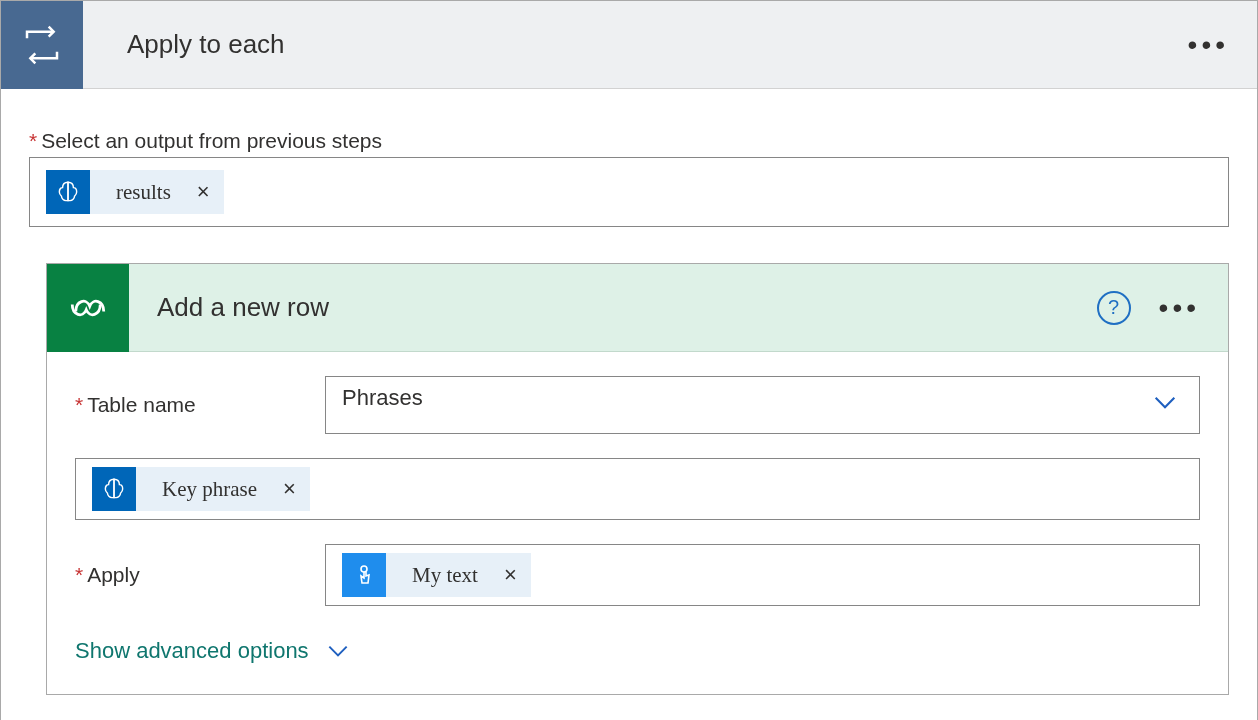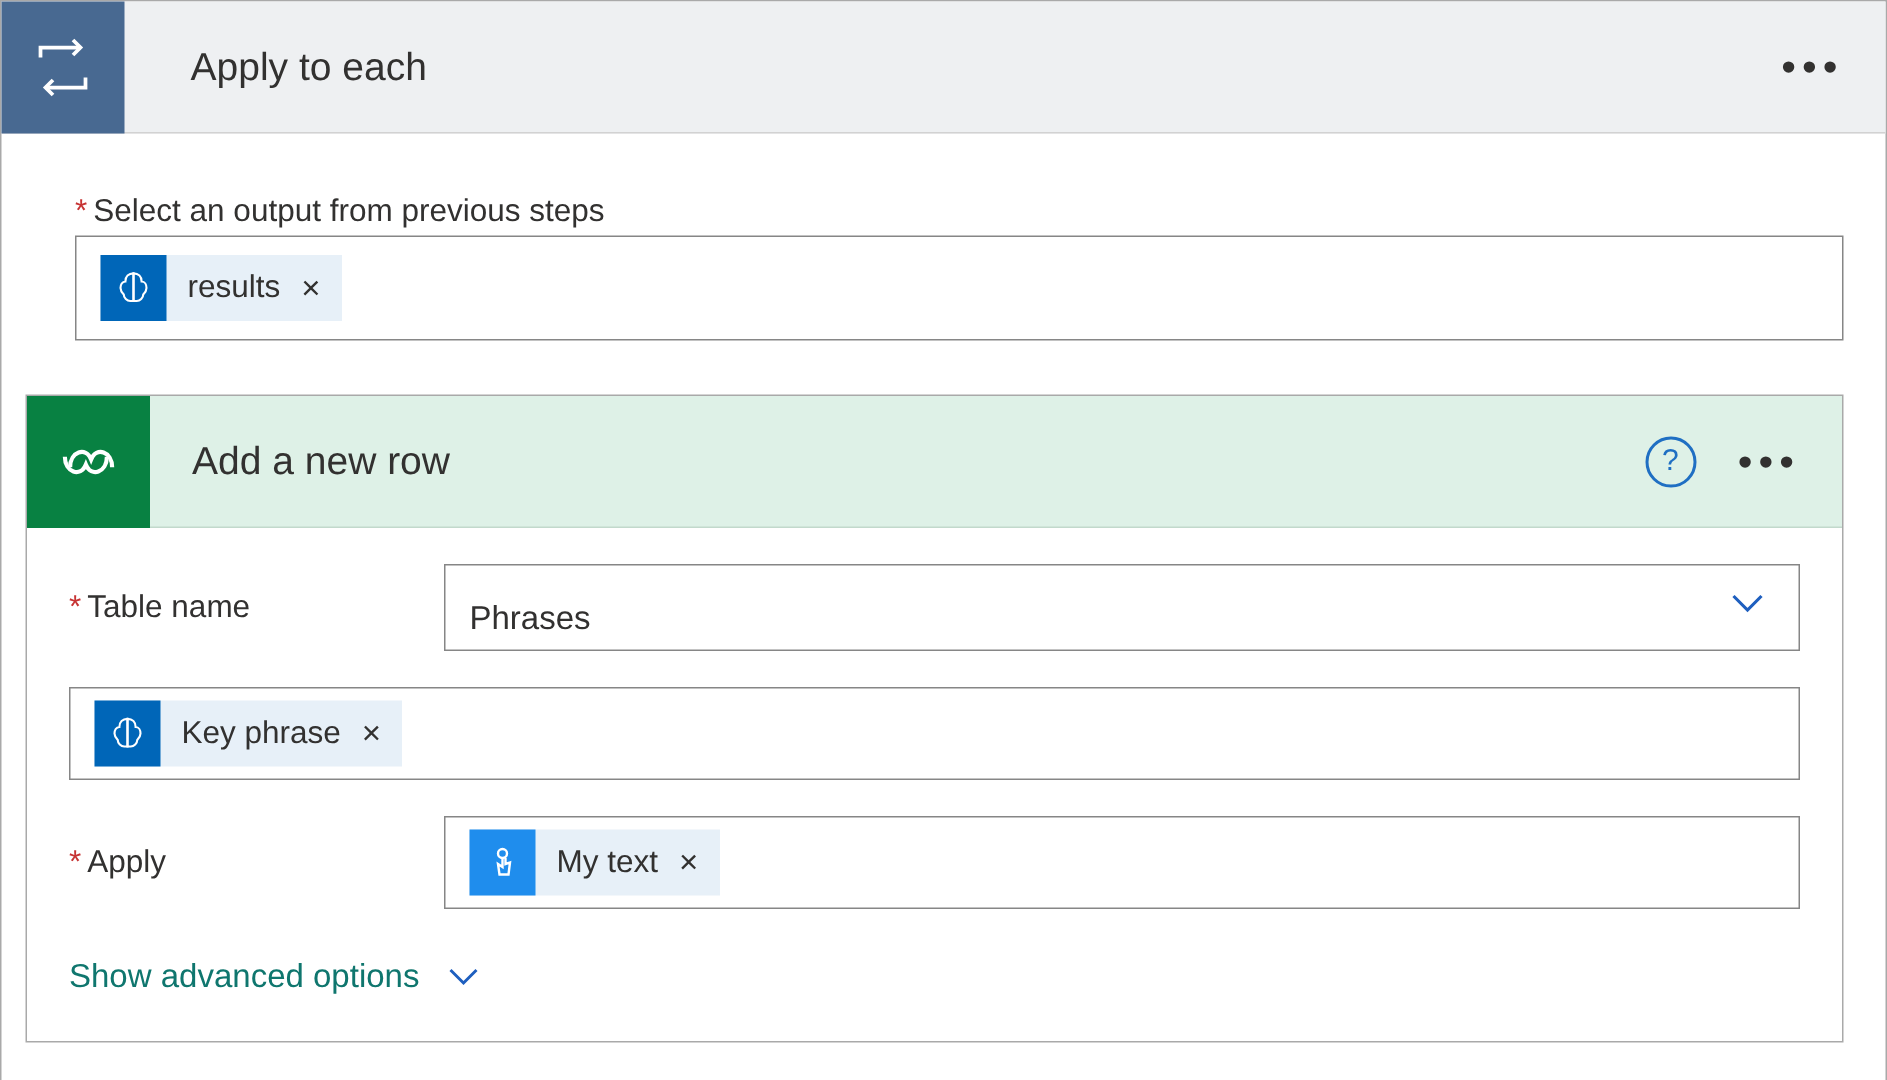--- a/index.html
+++ b/index.html
@@ -46,21 +46,20 @@
   .dots {
     font-size: 28px;
     letter-spacing: 4px;
     color: #323130;
     cursor: pointer;
     line-height: 1;
   }
 
   .body-pad {
     padding: 40px 28px 0 28px;
-    margin-left: 21px;
   }
   .field-label {
     font-size: 21px;
     color: #323130;
     margin-bottom: 4px;
   }
   .req { color: #c73434; margin-right: 4px; }
 
   .input-box {
     border: 1px solid #868686;
@@ -81,32 +80,33 @@
     width: 44px;
     height: 44px;
     display:flex;
     align-items:center;
     justify-content:center;
     flex-shrink:0;
     background:#0066b8;
   }
   .token-icon.light { background:#1f8ded; }
   .token-label {
-    padding: 0 14px;
+    padding: 0 26px;
     font-size: 21px;
+    font-family: Liberation Serif, serif;
   }
   .token-remove {
     font-size: 22px;
     padding-right: 14px;
     cursor:pointer;
     color:#323130;
   }
 
   .inner-card {
-    margin: 36px 28px 28px 16px;
+    margin: 36px 28px 28px 45px;
     border: 1px solid #a9a9a9;
     background:#fff;
   }
   .inner-header {
     display:flex;
     align-items:center;
     background:#def1e7;
     height:88px;
     border-bottom:1px solid #c2d9cc;
   }
@@ -147,21 +147,21 @@
   .form-row .form-label {
     width:250px;
     font-size:21px;
     flex-shrink:0;
   }
   .form-input {
     flex-grow:1;
     border:1px solid #868686;
     min-height:58px;
     display:flex;
-    align-items:flex-end;
+    align-items:flex-start;
     padding:8px 16px;
     position:relative;
   }
   .select-text { font-size:22px; }
   .chevron {
     position:absolute;
     right:20px;
     top:50%;
     transform:translateY(-50%);
   }

